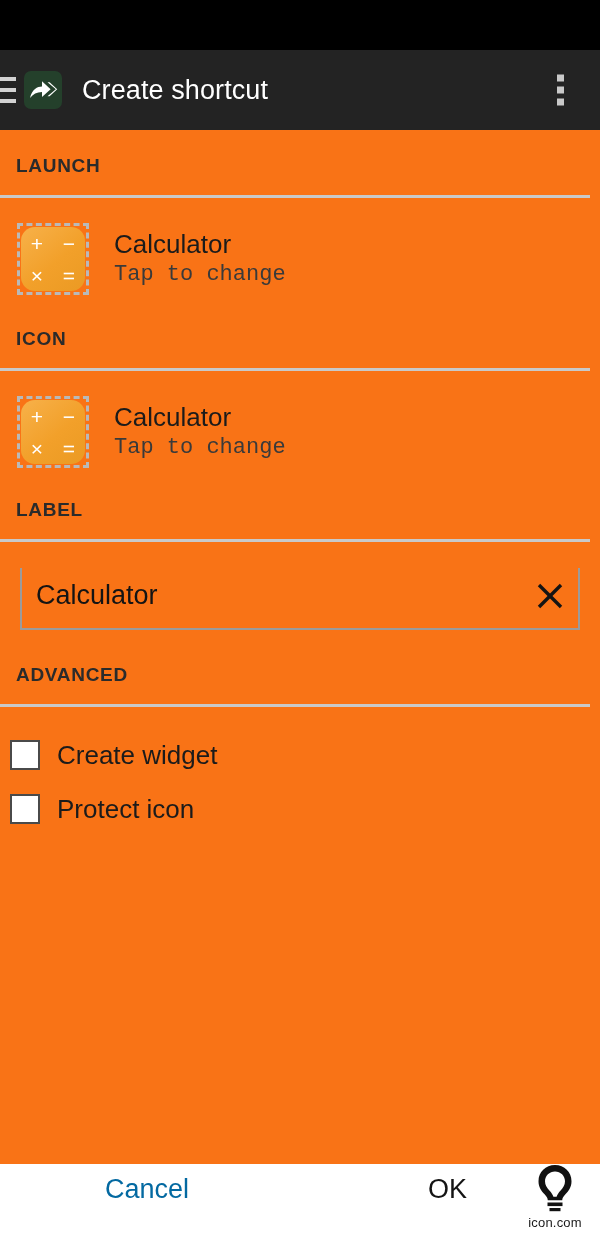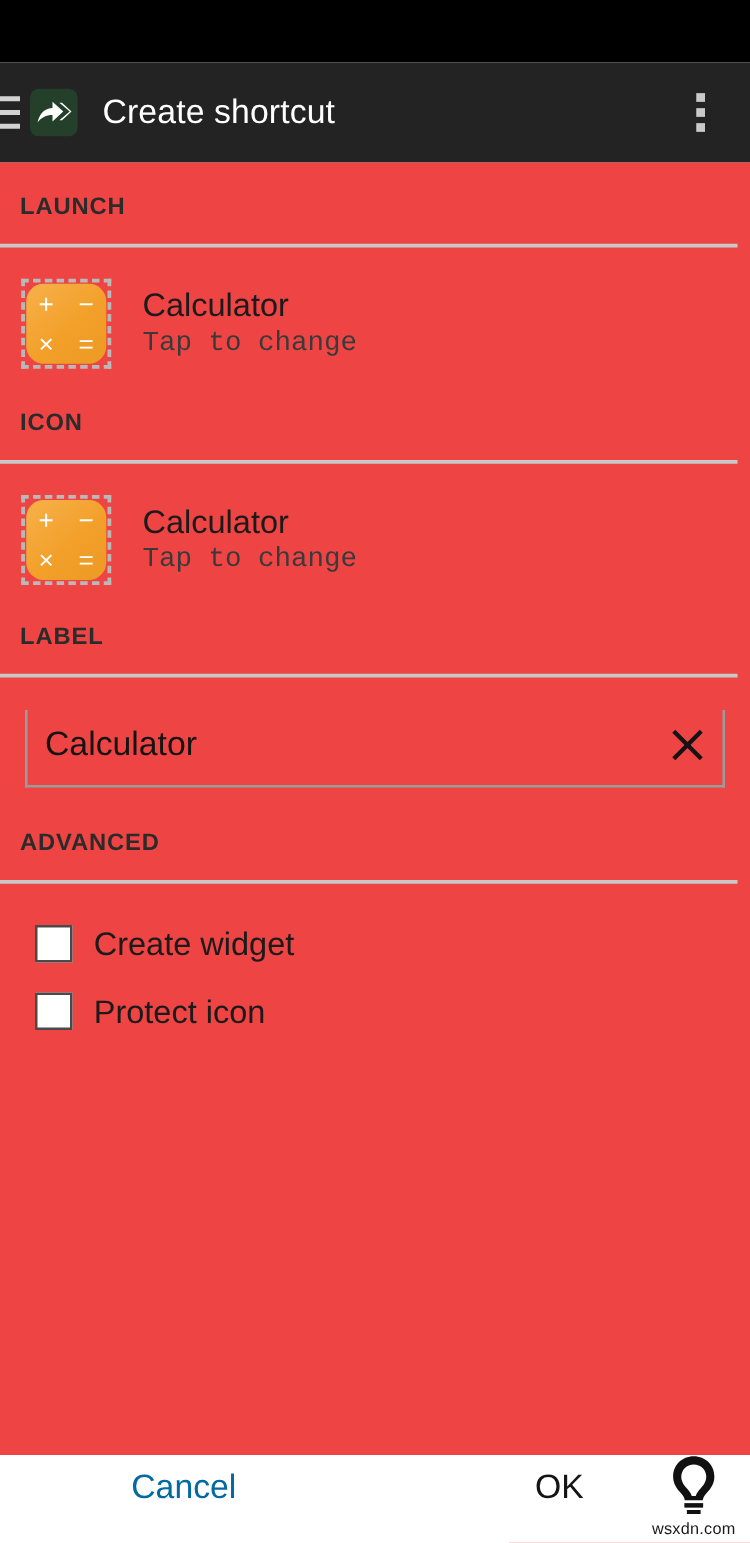--- a/index.html
+++ b/index.html
@@ -68,21 +68,21 @@
     position:absolute; top:130px; left:0;
     width:600px; height:9px;
     background:linear-gradient(to bottom, rgba(0,0,0,0.26), rgba(0,0,0,0));
     pointer-events:none;
   }
 
   
   .content {
     position:absolute; top:130px; left:0;
     width:600px; height:1034px;
-    background:#ef4444;
+    background:#f97316;
   }
 
   .section-header {
     padding-left:16px;
     font-size:19px;
     font-weight:bold;
     color:#2b2b2b;
     letter-spacing:0.7px;
   }
   .divider {
@@ -158,21 +158,21 @@
   }
   .clear-btn {
     width:52px; height:52px;
     display:flex; align-items:center; justify-content:center;
     cursor:pointer; margin-right:2px; margin-bottom:4px;
   }
 
   
   .check-row {
     display:flex; align-items:center;
-    padding-left:28px;
+    padding-left:10px;
     height:52px;
     cursor:pointer;
   }
   .checkbox {
     width:30px; height:30px;
     border:2px solid #4a4a4a;
     background:#fff;
     flex:0 0 30px;
   }
   .check-label {
@@ -321,17 +321,17 @@
 
   <div class="bottom-bar">
     <div class="btn-cancel">Cancel</div>
     <div class="btn-ok">OK</div>
     <div class="watermark">
       <svg width="46" height="54" viewBox="0 0 46 54" aria-hidden="true">
         <path d="M23 3 C13.6 3 6.5 10 6.5 19.2 C6.5 25.2 9.6 29.2 12.8 32.6 C14.6 34.5 15.6 36.1 15.8 38.2 L30.2 38.2 C30.4 36.1 31.4 34.5 33.2 32.6 C36.4 29.2 39.5 25.2 39.5 19.2 C39.5 10 32.4 3 23 3 Z M23 9.5 C28.6 9.5 33 13.8 33 19.3 C33 23.1 31 25.9 28.6 28.5 C26.6 30.7 25.2 32.6 24.6 34.8 L21.4 34.8 C20.8 32.6 19.4 30.7 17.4 28.5 C15 25.9 13 23.1 13 19.3 C13 13.8 17.4 9.5 23 9.5 Z" fill="#111111"></path>
         <rect x="15.5" y="40.5" width="15" height="3.6" fill="#111111"></rect>
         <rect x="17.5" y="46" width="11" height="3.2" fill="#111111"></rect>
       </svg>
-      <div class="watermark-text">wsxdn.com</div>
+      <div class="watermark-text">icon.com</div>
     </div>
   </div>
 
 </div>
 
 </body></html>

